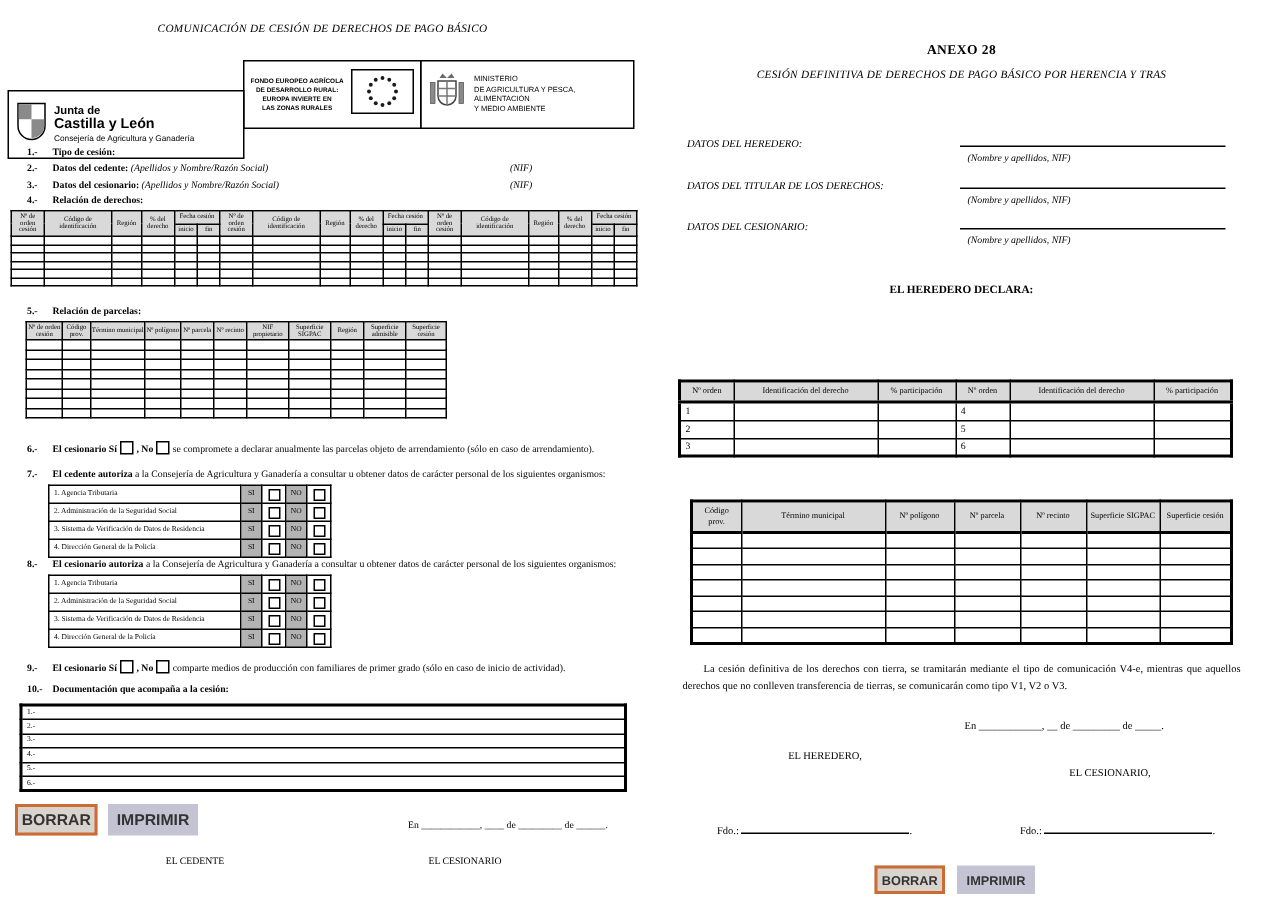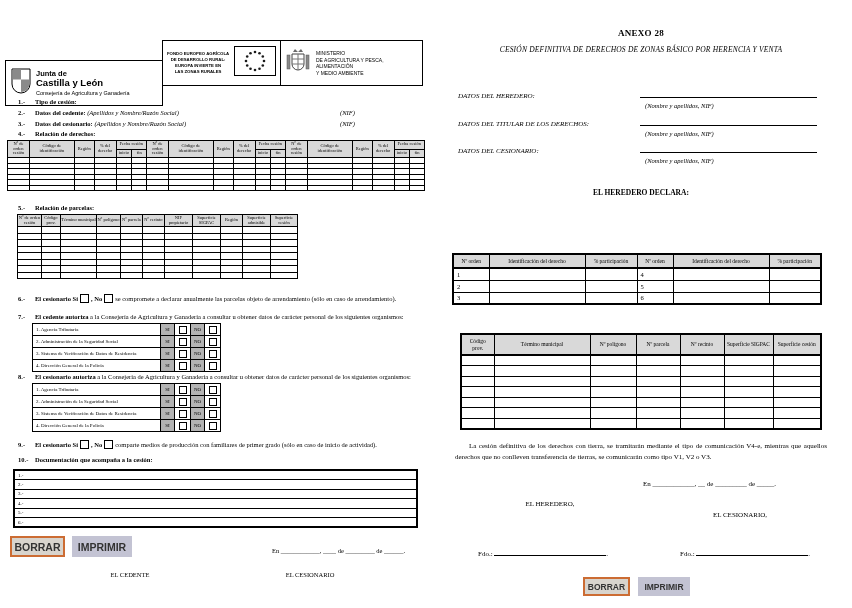--- a/index.html
+++ b/index.html
@@ -81,20 +81,21 @@
   #t-rder td.numc { text-align: left; padding-left: 3px; }
   #t-rpar { left: 30px; top: 333px; width: 360px; border: 2px solid #000; }
   #t-rpar th { font-size: 5.5px; height: 21px; line-height: 1.25; padding: 1px 2px; border-bottom: 2px solid #000; }
   #t-rpar td { height: 10.5px; }
 </style>
 </head>
 <body>
 
 <div class="page" id="page-left">
 
+  <div class="abs ctr i doc-subtitle" style="top:14px;width:430px">COMUNICACIÓN DE CESIÓN DE DERECHOS DE PAGO BÁSICO</div>
 
   <div class="logobar">
     <div class="logobox lb1">
       <span>
         <svg width="20" height="26" viewBox="0 0 20 26">
           <path d="M1 1 h18 v15 a9 9 0 0 1 -18 0 z" fill="#fff" stroke="#000" stroke-width="1"></path>
           <rect x="1.5" y="1.5" width="8.5" height="10" fill="#8a8a8a"></rect>
           <path d="M10 11.5 h8.5 v4.5 a8.5 8 0 0 1 -8.5 8 z" fill="#8a8a8a"></path>
         </svg>
       </span>
@@ -610,21 +611,21 @@
 
   <div class="abs dateline" style="left:272px;top:547px">En ____________, ____ de _________ de ______.</div>
 
   <div class="abs sig ctr" style="left:65px;top:571px;width:130px">EL CEDENTE</div>
   <div class="abs sig ctr" style="left:245px;top:571px;width:130px">EL CESIONARIO</div>
 </div>
 
 <div class="page" id="page-right">
 
   <div class="abs ctr b doc-title" style="top:28px;width:422px">ANEXO 28</div>
-  <div class="abs ctr r-sub" style="top:45px;width:422px">CESIÓN DEFINITIVA DE DERECHOS DE ZONAS BÁSICO POR HERENCIA Y VENTA</div>
+  <div class="abs ctr r-sub" style="top:45px;width:422px">CESIÓN DEFINITIVA DE DERECHOS DE PAGO BÁSICO POR HERENCIA Y TRAS</div>
 
   <div class="abs datos-label" style="left:28px;top:92px">DATOS DEL HEREDERO:</div>
   <div class="abs field-line" style="left:210px;top:90px;width:177px"></div>
   <div class="abs caption" style="left:215px;top:102px">(Nombre y apellidos, NIF)</div>
 
   <div class="abs datos-label" style="left:28px;top:120px">DATOS DEL TITULAR DE LOS DERECHOS:</div>
   <div class="abs field-line" style="left:210px;top:118px;width:177px"></div>
   <div class="abs caption" style="left:215px;top:130px">(Nombre y apellidos, NIF)</div>
 
   <div class="abs datos-label" style="left:28px;top:147px">DATOS DEL CESIONARIO:</div>

